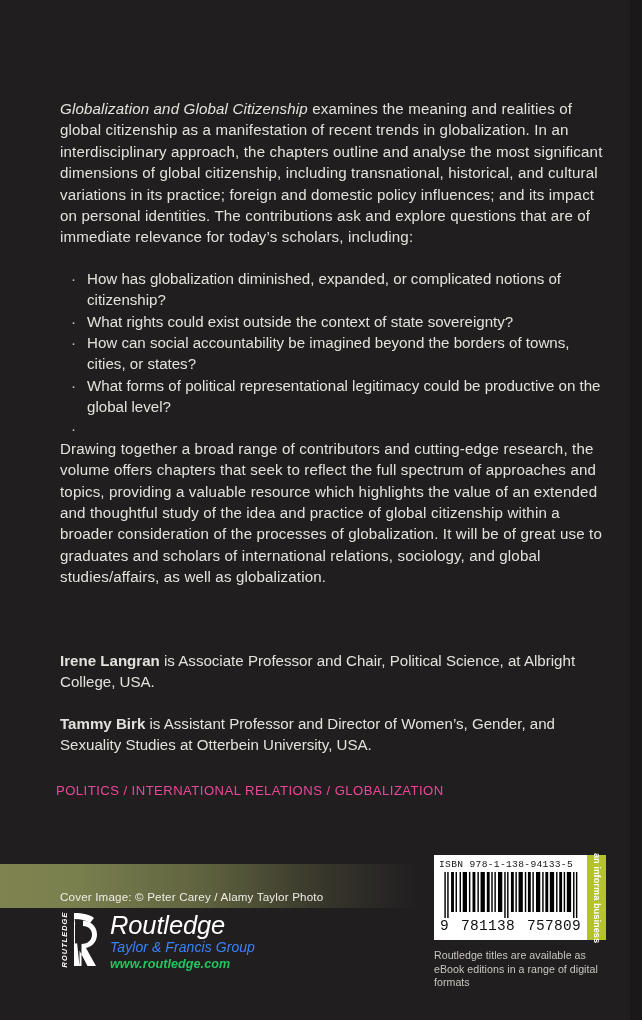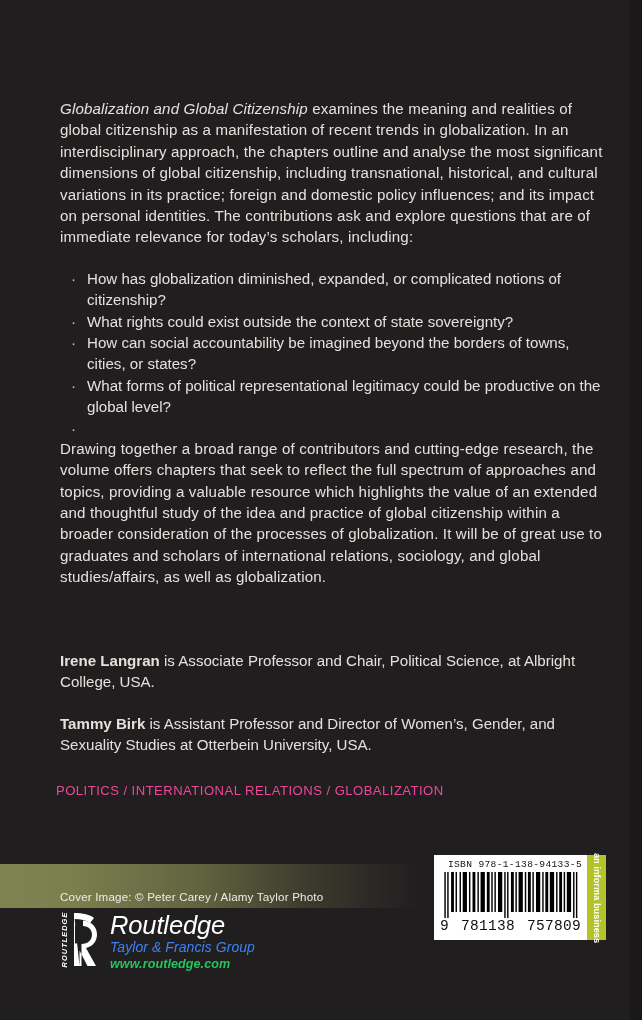--- a/index.html
+++ b/index.html
@@ -179,21 +179,21 @@
     position: relative;
     padding: 4px 5px 2px 5px;
     box-sizing: border-box;
   }
   .isbn-line {
     font-family: "Liberation Mono", monospace;
     font-size: 9.6px;
     letter-spacing: 0.035em;
     color: #141414;
     white-space: nowrap;
-    text-align: right;
+    text-align: left;
     line-height: 11px;
   }
   .bars {
     margin-top: 2px;
     height: 46px;
     width: 100%;
     display: block;
   }
   .barcode-digits {
     font-family: "Liberation Mono", monospace;
@@ -320,15 +320,16 @@
         <div class="barcode-digits">
           <span>9</span>
           <span>781138</span>
           <span>757809</span>
         </div>
       </div>
       <div class="informa-strip">
         <span>an informa business</span>
       </div>
     </div>
+    <div class="ebook-note">Routledge titles are available as eBook editions in a range of digital formats</div>
   </div>
 
 </div>
 
 </body></html>

